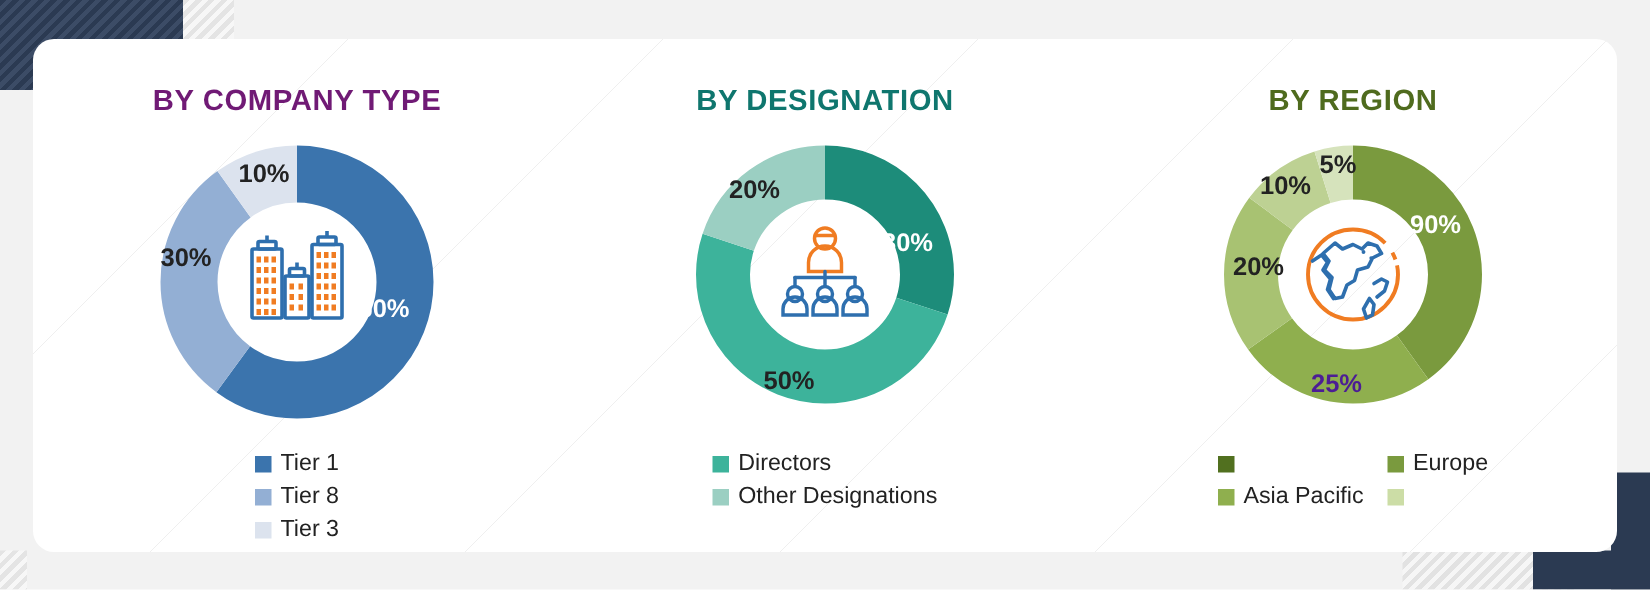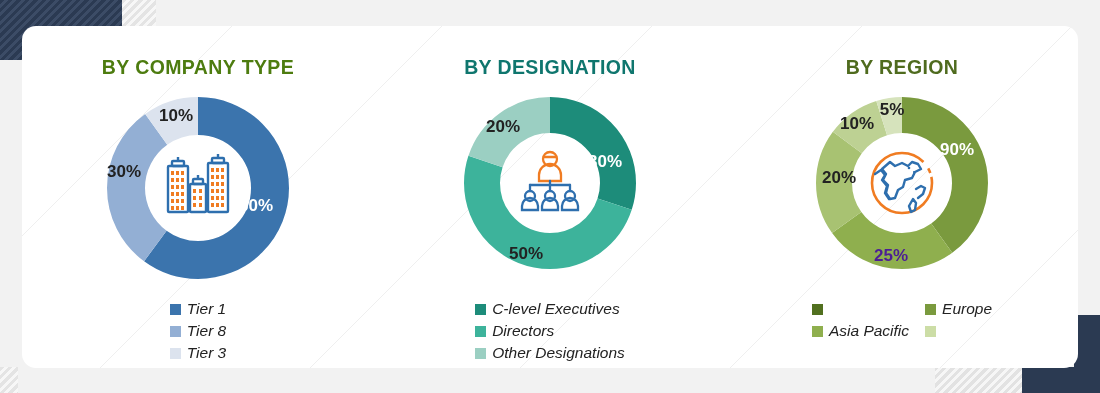--- a/index.html
+++ b/index.html
@@ -59,21 +59,21 @@
   .panel{flex:1;position:relative;}
   .panel-title{
     position:absolute;left:0;right:0;top:30px;text-align:center;
     font-size:19.5px;font-weight:bold;letter-spacing:.4px;
   }
   .donut-wrap{position:absolute;left:0;right:0;top:62px;display:flex;justify-content:center;}
   .legend{
     position:absolute;left:0;right:0;top:274px;
     display:flex;flex-direction:column;align-items:flex-start;
   }
-  .legend-inner{margin:0 auto;font-style:italic;}
+  .legend-inner{margin:0 auto;}
   .legend-grid{display:grid;row-gap:4px;column-gap:16px;}
   .lg-item{display:flex;align-items:center;font-size:15.5px;color:#222;white-space:nowrap;}
   .swatch{width:11px;height:11px;margin-right:6px;flex:0 0 auto;}
   .pct{
     position:absolute;font-size:17px;font-weight:bold;
     transform:translate(-50%,-50%);pointer-events:none;
   }
   svg{display:block;}
 </style>
 </head>
@@ -85,21 +85,21 @@
 <div class="bg-light-bl"></div>
 <div class="bg-light-br"></div>
 <div class="corner-br"></div>
 
 <div class="card">
   <div class="card-diag"></div>
 
   <div class="panels">
 
     <div class="panel">
-      <div class="panel-title" style="color:#4d7c0f">BY COMPANY TYPE</div>
+      <div class="panel-title" style="color:#701a75">BY COMPANY TYPE</div>
 
       <div class="donut-wrap">
         <div style="position:relative;width:200px;height:200px;">
           <svg width="200" height="200" viewBox="0 0 200 200">
 
             <g transform="rotate(-90 100 100)" fill="none" stroke-width="38">
               <circle cx="100" cy="100" r="72" stroke="#3b74ad" stroke-dasharray="271.43 452.39" stroke-dashoffset="0"></circle>
               <circle cx="100" cy="100" r="72" stroke="#93afd4" stroke-dasharray="135.72 452.39" stroke-dashoffset="-271.43"></circle>
               <circle cx="100" cy="100" r="72" stroke="#dce3ee" stroke-dasharray="45.24 452.39" stroke-dashoffset="-407.15"></circle>
             </g>
@@ -225,24 +225,20 @@
           <div class="pct" style="left:150px;top:74px;color:#ffffff">30%</div>
           <div class="pct" style="left:71px;top:166px;color:#222">50%</div>
           <div class="pct" style="left:48px;top:39px;color:#222">20%</div>
         </div>
       </div>
 
       <div class="legend">
         <div class="legend-inner">
           <div class="legend-grid" style="grid-template-columns:auto;">
             <div class="lg-item">
-              <span class="swatch" style="background:#1d8c7a"></span>
-              <span>C-level Executives</span>
-            </div>
-            <div class="lg-item">
               <span class="swatch" style="background:#3db39b"></span>
               <span>Directors</span>
             </div>
             <div class="lg-item">
               <span class="swatch" style="background:#9bcfc2"></span>
               <span>Other Designations</span>
             </div>
           </div>
         </div>
       </div>

